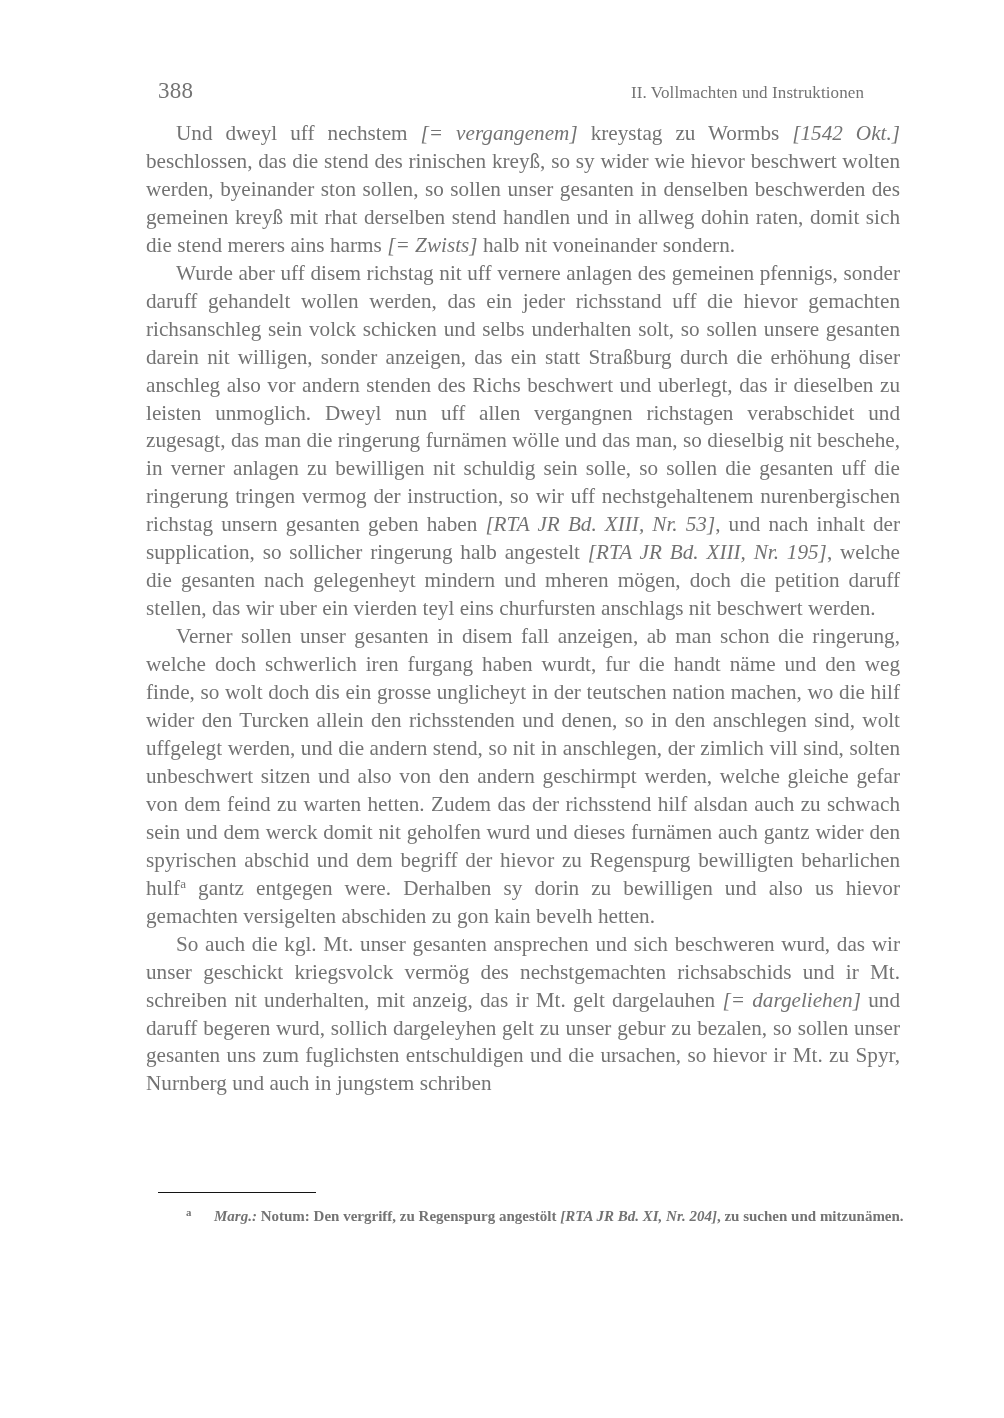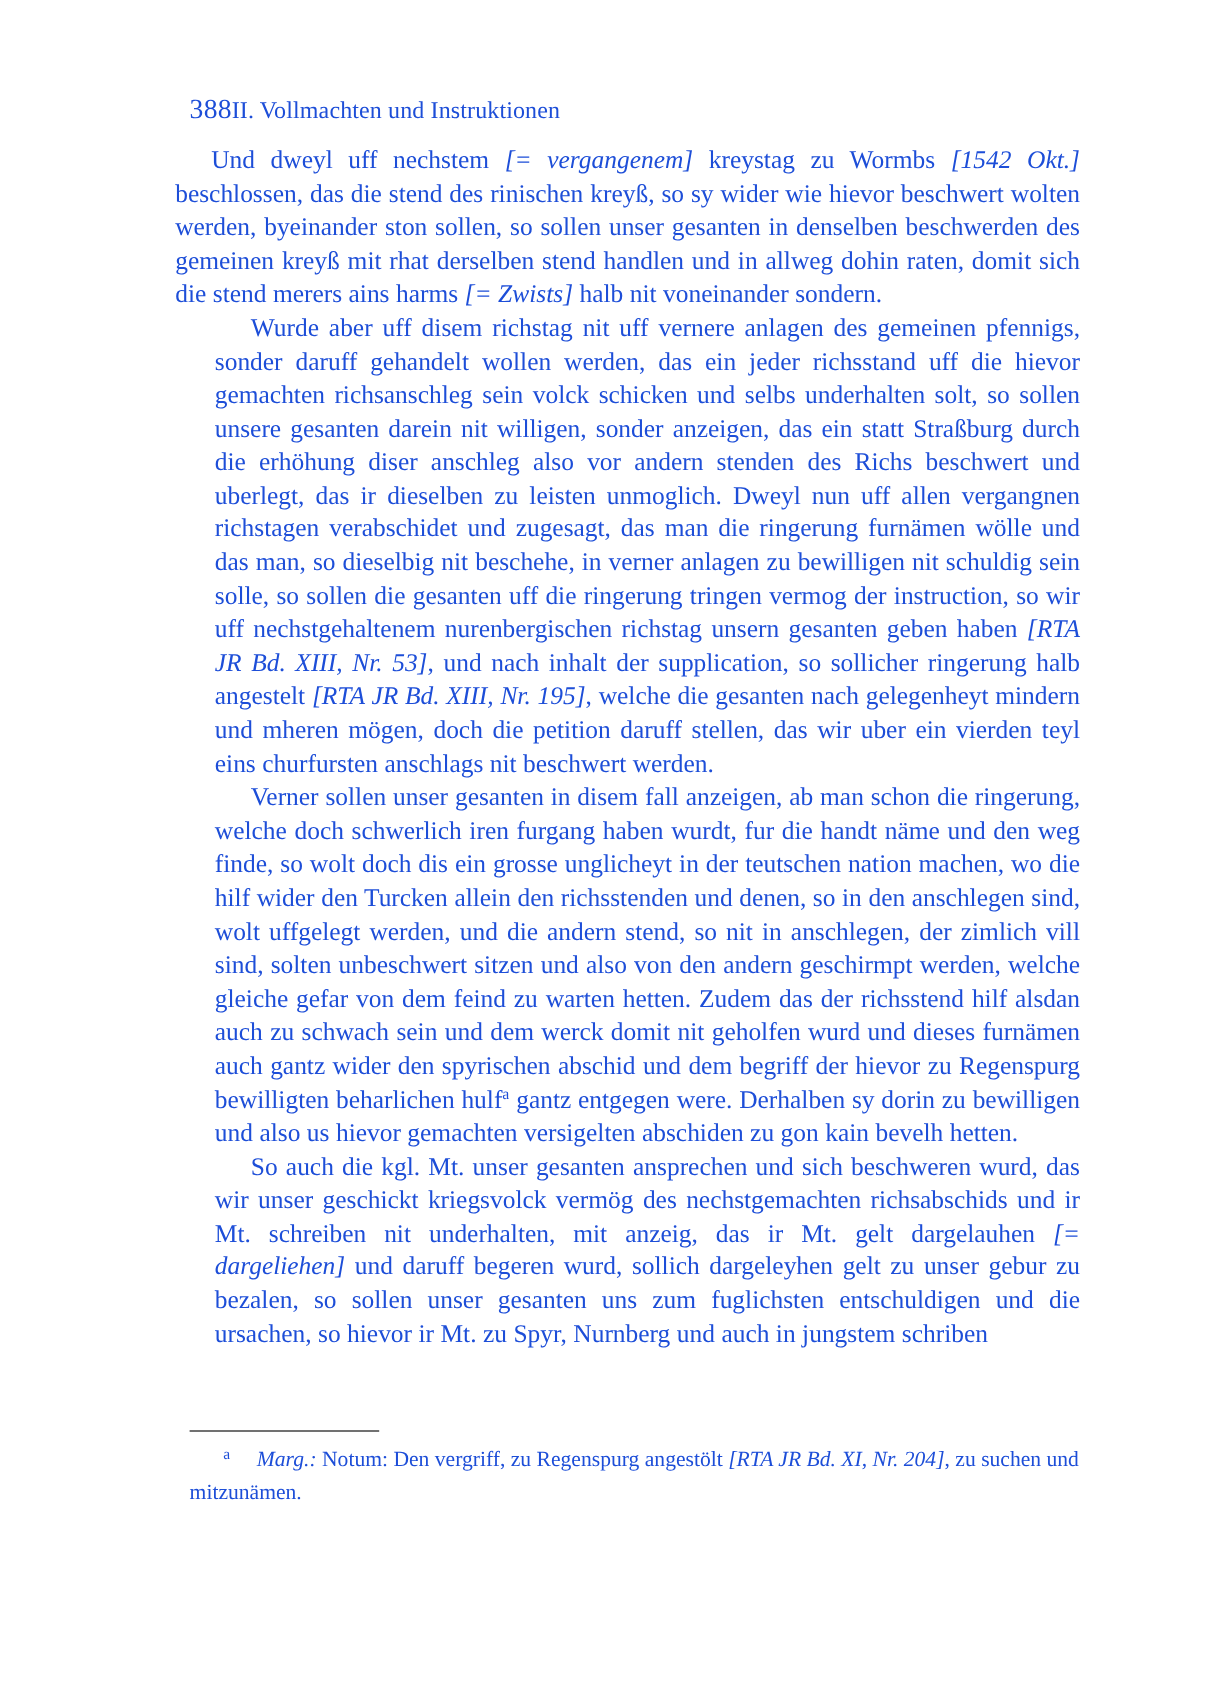--- a/index.html
+++ b/index.html
@@ -10,21 +10,21 @@
   }
 
   .page {
     position: relative;
     width: 1004px;
     height: 1418px;
     background: #ffffff;
     margin: 0 auto;
     overflow: hidden;
     font-family: "Liberation Serif", "DejaVu Serif", serif;
-    color: #1d4ed8;
+    color: #737373;
     -webkit-font-smoothing: antialiased;
   }
 
   
   .running-head {
     position: absolute;
     left: 158px;
     top: 78px;
     width: 754px;
     height: 26px;
@@ -34,22 +34,22 @@
 
   .folio {
     font-size: 23px;
     line-height: 26px;
     letter-spacing: 0.2px;
     white-space: nowrap;
   }
 
   .head-title {
     flex: 1 1 auto;
-    text-align: left;
-    font-size: 20px;
+    text-align: right;
+    font-size: 17px;
     line-height: 26px;
     letter-spacing: 0.1px;
     white-space: nowrap;
     
     padding-right: 48px;
   }
 
   
   .textblock {
     position: absolute;
@@ -64,21 +64,20 @@
     line-height: 27.95px;
     text-align: justify;
     text-justify: inter-word;
     text-indent: 30px;
     hyphens: none;
     word-spacing: 0.1px;
   }
 
   .para + .para {
     margin-top: 0;
-    margin-left: 33px;
   }
 
   em, .ital {
     font-style: italic;
   }
 
   sup.fnmark {
     font-size: 0.62em;
     vertical-align: 0.52em;
     line-height: 0;
@@ -96,24 +95,25 @@
   .fn-rule {
     width: 158px;
     height: 0;
     border: 0;
     border-top: 1.5px solid #141414;
     margin: 0 0 10px 0;
   }
 
   .footnote {
     margin: 0;
-    font-size: 18px;
+    font-size: 15px;
     line-height: 27px;
     text-align: left;
     text-indent: 0;
+    font-weight: bold;
   }
 
   .fn-label {
     display: inline-block;
     width: 56px;
     text-align: left;
     padding-left: 28px;
     box-sizing: border-box;
     font-size: 0.72em;
     vertical-align: 0.48em;

